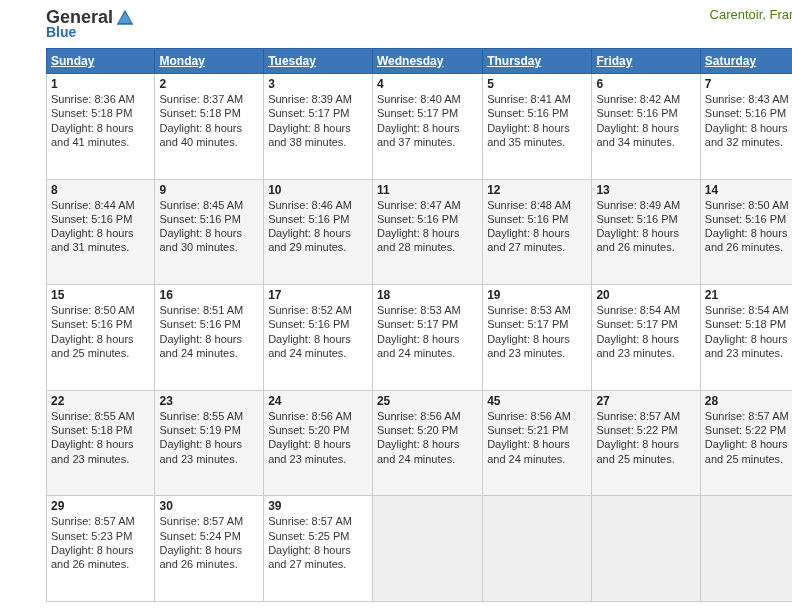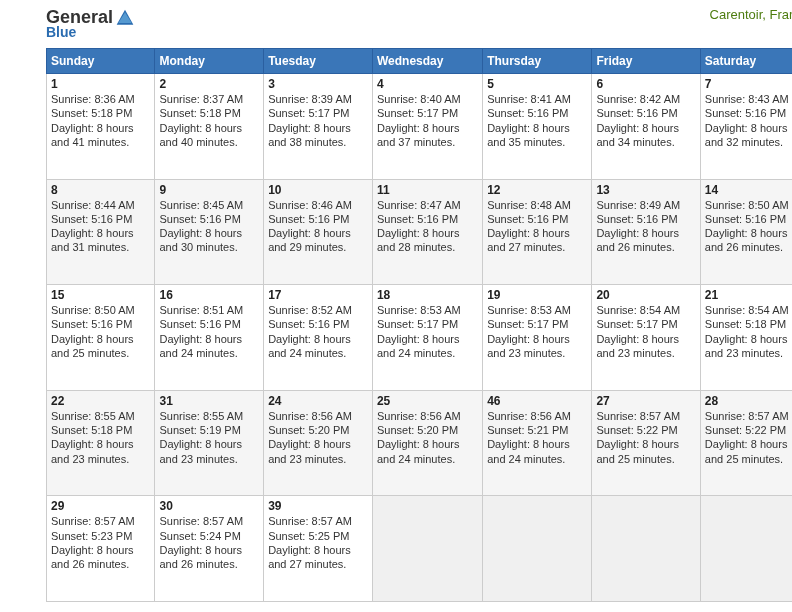--- a/index.html
+++ b/index.html
@@ -68,20 +68,21 @@
       font-size: 10px;
     }
     .calendar th {
       background: #3a76b8;
       color: #fff;
       font-size: 12px;
       font-weight: bold;
       padding: 5px 4px;
       text-align: left;
       border: 1px solid #2a5fa0;
+      text-decoration: underline;
     }
     .calendar td {
       border: 1px solid #ccc;
       vertical-align: top;
       padding: 3px 4px;
       width: 113px;
       background: #fff;
     }
     .calendar tr:nth-child(even) td {
       background: #f5f5f5;
@@ -224,33 +225,33 @@
             <span class="day-num">21</span>
         <div class="day-info">Sunrise: 8:54 AM<br>Sunset: 5:18 PM<br>Daylight: 8 hours and 23 minutes.</div>
           </td>
         </tr>
         <tr>
           <td>
             <span class="day-num">22</span>
         <div class="day-info">Sunrise: 8:55 AM<br>Sunset: 5:18 PM<br>Daylight: 8 hours and 23 minutes.</div>
           </td>
           <td>
-            <span class="day-num">31</span>
+            <span class="day-num">23</span>
         <div class="day-info">Sunrise: 8:55 AM<br>Sunset: 5:19 PM<br>Daylight: 8 hours and 23 minutes.</div>
           </td>
           <td>
             <span class="day-num">24</span>
         <div class="day-info">Sunrise: 8:56 AM<br>Sunset: 5:20 PM<br>Daylight: 8 hours and 23 minutes.</div>
           </td>
           <td>
             <span class="day-num">25</span>
         <div class="day-info">Sunrise: 8:56 AM<br>Sunset: 5:20 PM<br>Daylight: 8 hours and 24 minutes.</div>
           </td>
           <td>
-            <span class="day-num">46</span>
+            <span class="day-num">45</span>
         <div class="day-info">Sunrise: 8:56 AM<br>Sunset: 5:21 PM<br>Daylight: 8 hours and 24 minutes.</div>
           </td>
           <td>
             <span class="day-num">27</span>
         <div class="day-info">Sunrise: 8:57 AM<br>Sunset: 5:22 PM<br>Daylight: 8 hours and 25 minutes.</div>
           </td>
           <td>
             <span class="day-num">28</span>
         <div class="day-info">Sunrise: 8:57 AM<br>Sunset: 5:22 PM<br>Daylight: 8 hours and 25 minutes.</div>
           </td>

